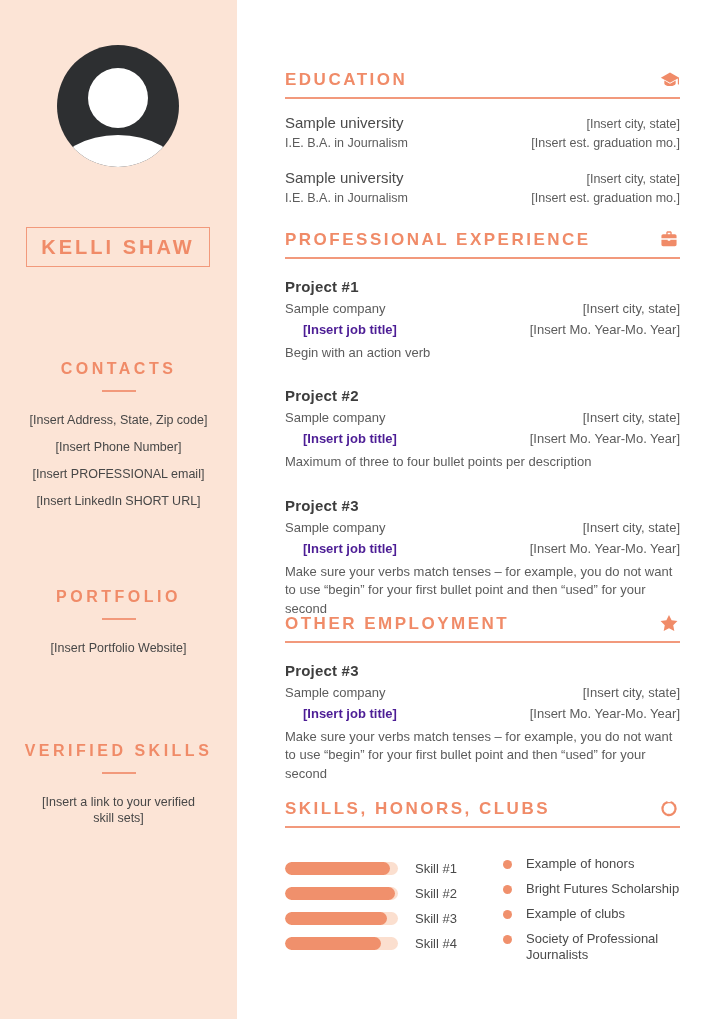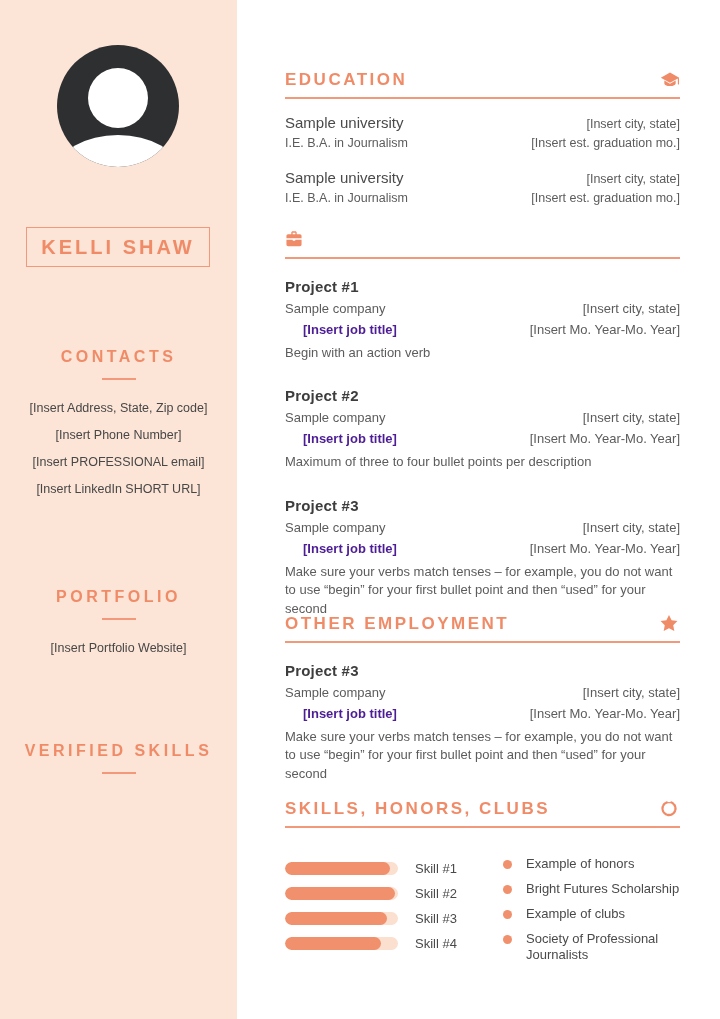--- a/index.html
+++ b/index.html
@@ -26,21 +26,21 @@
     position:absolute; left:1px; top:90px; width:120px; height:70px;
     background:#ffffff; border-radius:50% 50% 0 0;
   }
   .name-box {
     position:absolute; top:227px; left:26px; width:182px;
     border:1.5px solid #F2997B; padding:8px 0 7px;
     color:#F08B68; font-weight:bold; font-size:20px; letter-spacing:3px;
     white-space:nowrap;
   }
   .side-section { position:absolute; left:0; width:237px; }
-  .side-section.contacts { top:348px; }
+  .side-section.contacts { top:360px; }
   .side-section.portfolio { top:588px; }
   .side-section.verified  { top:742px; }
   .side-h {
     color:#F08B68; font-weight:bold; font-size:16px; letter-spacing:3.5px;
     line-height:18px;
   }
   .side-dash { width:34px; height:2px; background:#F2997B; margin:12px auto 0; }
   .side-items { margin-top:20px; }
   .side-item {
     font-size:12.5px; color:#474747; line-height:16px; margin-bottom:11px;
@@ -129,20 +129,23 @@
     <div class="side-h">PORTFOLIO</div>
     <div class="side-dash"></div>
     <div class="side-items">
       <div class="side-item">[Insert Portfolio Website]</div>
     </div>
   </div>
 
   <div class="side-section verified">
     <div class="side-h">VERIFIED SKILLS</div>
     <div class="side-dash"></div>
+    <div class="side-items">
+      <div class="side-item wrap">[Insert a link to your verified skill sets]</div>
+    </div>
   </div>
 </div>
 
 <div class="main-section sec-education">
   <div class="m-head">
     <span class="m-title">EDUCATION</span>
     <span class="m-icon">
       <svg width="20" height="20" viewBox="0 0 24 22" fill="#F08B68">
         <path d="M12 2 L23 8.2 L12 14.4 L1 8.2 Z"></path>
         <path d="M5.2 11.6 v3.6 c0 1.7 3.1 3.1 6.8 3.1 s6.8-1.4 6.8-3.1 v-3.6 L12 15.4 Z"></path>
@@ -167,20 +170,21 @@
     </div>
     <div class="row" style="margin-top:2px;">
       <span class="degree">I.E. B.A. in Journalism</span>
       <span class="right-val">[Insert est. graduation mo.]</span>
     </div>
   </div>
 </div>
 
 <div class="main-section sec-pe">
   <div class="m-head">
+    <span class="m-title">PROFESSIONAL EXPERIENCE</span>
     <span class="m-icon">
       <svg width="18" height="18" viewBox="0 0 20 19" fill="#F08B68">
         <path d="M7 4.2 V2.6 C7 1.7 7.7 1 8.6 1 h2.8 c0.9 0 1.6 0.7 1.6 1.6 v1.6 h3.5 c1.1 0 1.9 0.9 1.9 1.9 v2.7 H1.6 V6.1 c0-1 0.8-1.9 1.9-1.9 Z M8.5 4.2 h3 V2.5 h-3 Z"></path>
         <path d="M1.6 10.2 h7 v1.2 h2.8 v-1.2 h7 v5.4 c0 1.1-0.8 1.9-1.9 1.9 H3.5 c-1.1 0-1.9-0.8-1.9-1.9 Z"></path>
       </svg>
     </span>
   </div>
 
   <div class="project">
     <div class="proj-name">Project #1</div>

